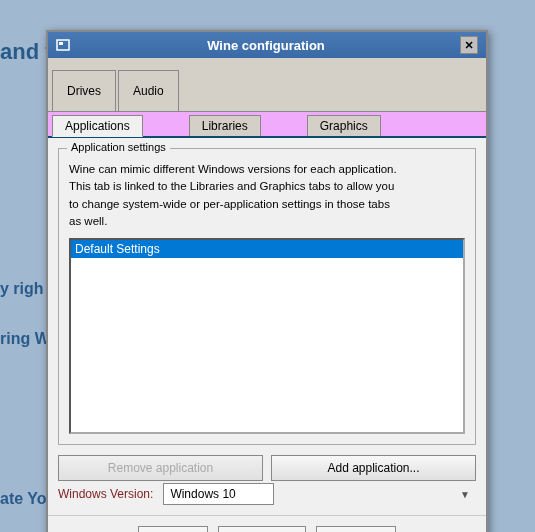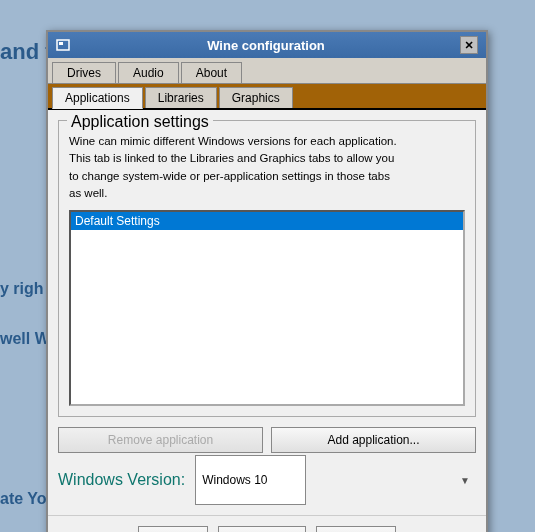--- a/index.html
+++ b/index.html
@@ -72,35 +72,37 @@
       color: #000;
     }
     .tab-row-top {
       display: flex;
       background: #d4d0c8;
       border-bottom: 1px solid #888;
       padding: 0 4px;
       padding-top: 4px;
     }
     .tab-top {
-      padding: 3px 14px;
+      padding: 13px 14px;
       border: 1px solid #888;
       border-bottom: none;
       background: #d4d0c8;
       cursor: pointer;
       margin-right: 2px;
       font-size: 12px;
       color: #000;
+      margin-top: 8px;
     }
     .tab-row-main {
       display: flex;
-      background: #a16207;
-      border-bottom: 2px solid #000000;
+      background: #f0abfc;
+      border-bottom: 2px solid #0c4a6e;
       padding: 0 4px;
       padding-top: 3px;
+      gap: 44px;
     }
     .tab-main {
       padding: 3px 12px;
       border: 1px solid #888;
       border-bottom: none;
       background: #d4d0c8;
       cursor: pointer;
       margin-right: 2px;
       font-size: 12px;
       color: #000;
@@ -123,21 +125,21 @@
       margin-bottom: 10px;
       position: relative;
       background: #f0f0f0;
     }
     .group-box-title {
       position: absolute;
       top: -8px;
       left: 8px;
       background: #f0f0f0;
       padding: 0 4px;
-      font-size: 16px;
+      font-size: 11px;
       color: #000;
       text-align: center;
     }
     .desc-text {
       font-size: 11.5px;
       color: #000;
       line-height: 1.5;
       margin-bottom: 8px;
       margin-top: 4px;
     }
@@ -175,27 +177,27 @@
       cursor: default;
       background: linear-gradient(to bottom, #f0f0f0, #e0e0e0);
     }
     .version-row {
       display: flex;
       align-items: center;
       gap: 10px;
       margin-top: 2px;
     }
     .version-label {
-      font-size: 16px;
-      color: #0f766e;
+      font-size: 12px;
+      color: #7f1d1d;
       white-space: nowrap;
     }
     .version-select {
       flex: 1;
-      padding: 17px 6px;
+      padding: 3px 6px;
       border: 1px solid #888;
       background: white;
       font-size: 12px;
       appearance: none;
       -webkit-appearance: none;
       padding-right: 24px;
       position: relative;
     }
     .select-wrapper {
       position: relative;
@@ -231,40 +233,39 @@
     .bottom-btn:disabled {
       color: #aaa;
       cursor: default;
     }
   </style>
 </head>
 <body>
 
 <div class="background-text bg-and">and th</div>
 <div class="background-text bg-right">y righ</div>
-<div class="background-text bg-ring">well W</div>
+<div class="background-text bg-ring">ring W</div>
 <div class="background-text bg-ate">ate Yo</div>
 
 <div class="dialog">
 
   <div class="titlebar">
     <div class="titlebar-icon">
       <svg viewBox="0 0 14 12" fill="white">
         <rect x="1" y="1" width="12" height="10" fill="none" stroke="white" stroke-width="1.5"></rect>
         <rect x="3" y="3" width="4" height="3" fill="white"></rect>
       </svg>
     </div>
     <div class="titlebar-title">Wine configuration</div>
     <div class="close-btn">✕</div>
   </div>
 
   <div class="tab-row-top">
     <div class="tab-top">Drives</div>
     <div class="tab-top">Audio</div>
-    <div class="tab-top">About</div>
   </div>
 
   <div class="tab-row-main">
     <div class="tab-main active">Applications</div>
     <div class="tab-main">Libraries</div>
     <div class="tab-main">Graphics</div>
   </div>
 
   <div class="content">
     <div class="group-box">

